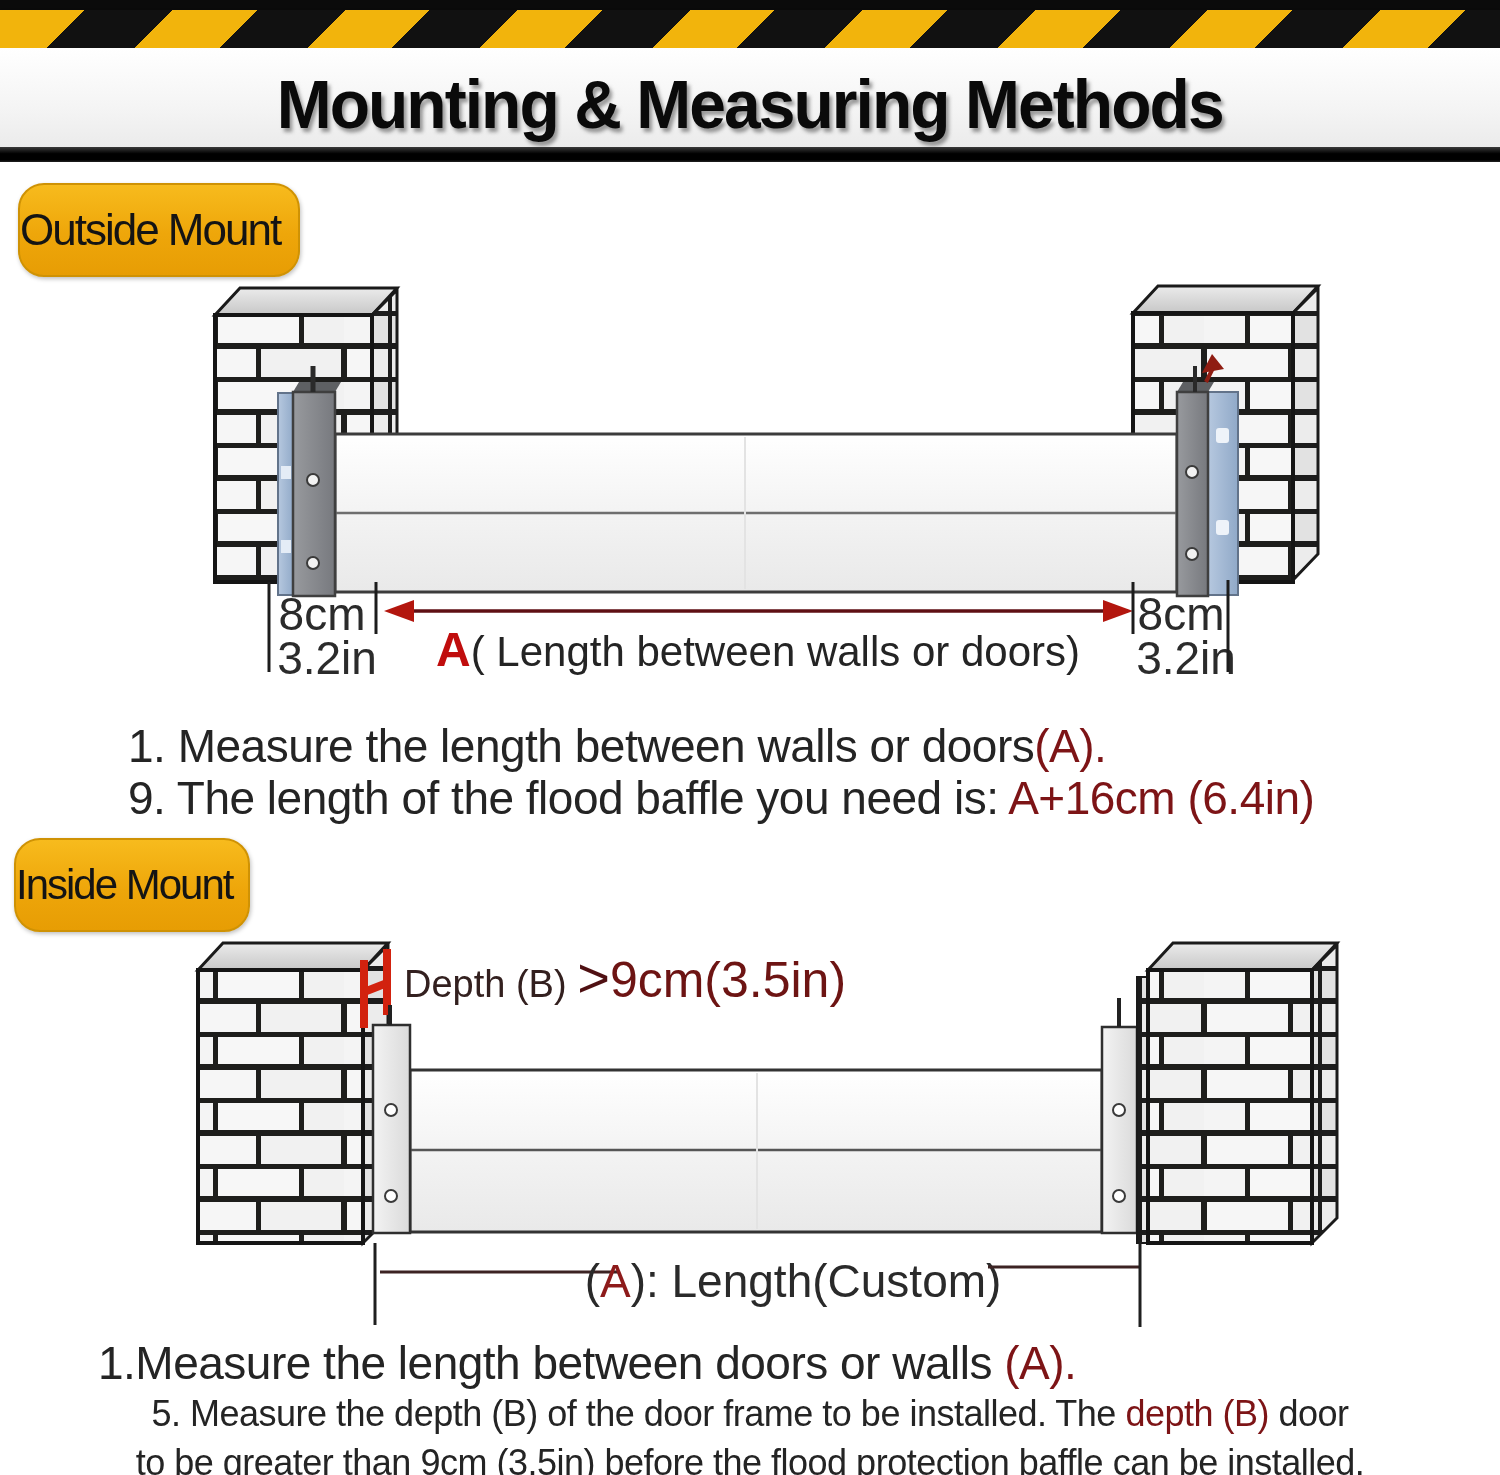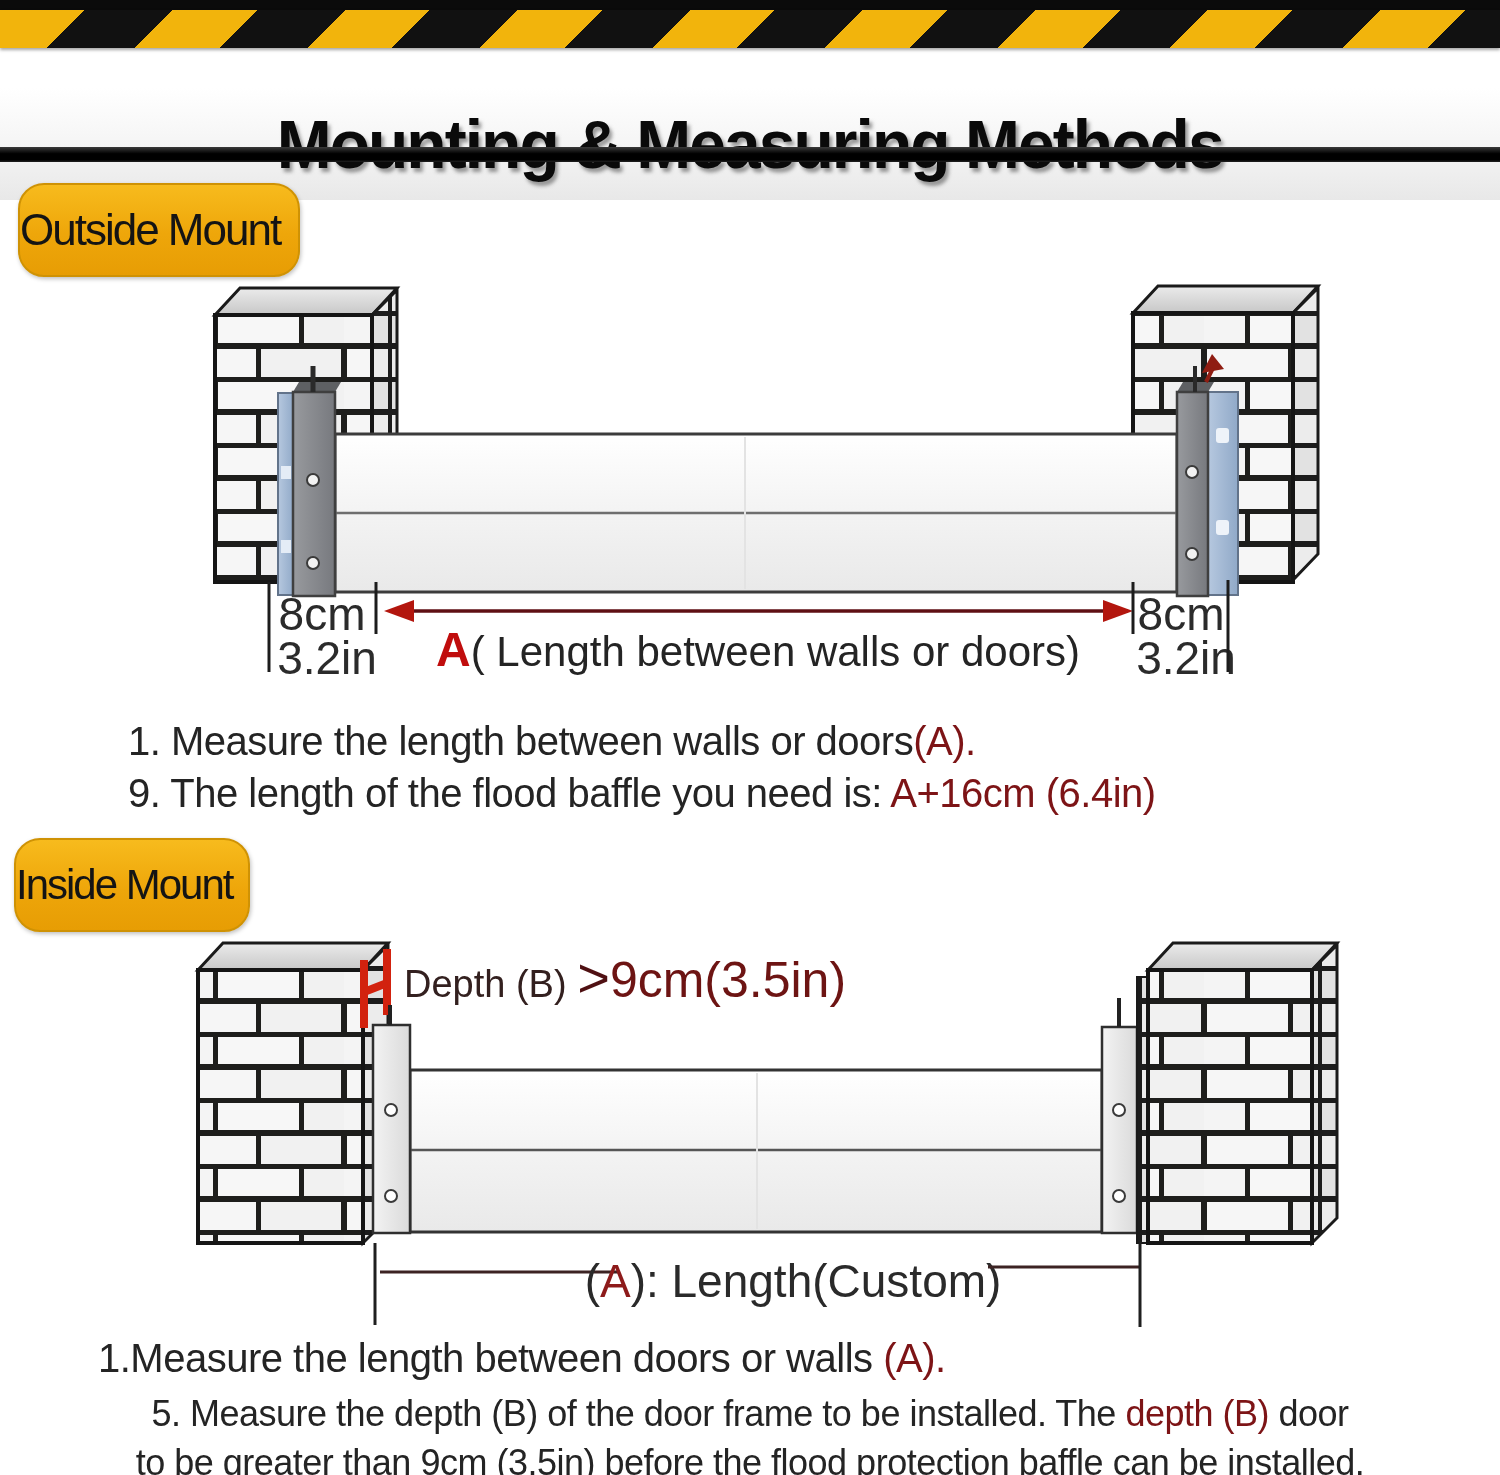--- a/index.html
+++ b/index.html
@@ -11,21 +11,21 @@
   
   #top-strip{left:0;top:0;width:1500px;height:10px;background:#0b0b0b;}
   #hazard-band{
     left:0;top:10px;width:1500px;height:38px;
     background:repeating-linear-gradient(135deg,#f2b40c 0 60px,#111111 60px 122px);
     box-shadow:0 2px 3px rgba(0,0,0,.35);
   }
   #title-band{
     left:0;top:48px;width:1500px;height:112px;
     background:linear-gradient(180deg,#ffffff 0%,#f4f4f4 55%,#e8e8e8 100%);
-    display:flex;align-items:center;justify-content:center;margin-top:40px;
+    display:flex;align-items:center;justify-content:center;
   }
   #page-title{
     font-size:68px;font-weight:bold;color:#0a0a0a;letter-spacing:-2px;
     transform:scaleX(.97);white-space:nowrap;
     text-shadow:3px 4px 4px rgba(90,90,90,.6);
   }
   #black-bar{left:0;top:147px;width:1500px;height:15px;
     background:linear-gradient(180deg,#3a3a3a,#000 45%,#000 85%,#222);}
   
   .badge{
@@ -33,21 +33,21 @@
     background:linear-gradient(180deg,#f7bb1d 0%,#eea60a 55%,#e79d04 100%);
     display:flex;align-items:center;justify-content:flex-start;
     color:#141414;box-shadow:1px 2px 4px rgba(0,0,0,.25);
   }
   #outside-badge{left:18px;top:183px;width:278px;height:90px;font-size:44px;letter-spacing:-2px;}
   #inside-badge{left:14px;top:838px;width:232px;height:90px;font-size:42px;letter-spacing:-2px;}
   
   svg text{font-family:"Liberation Sans",sans-serif;}
   .dim-text{fill:#2b2b2b;font-size:46px;}
   
-  .instr{position:absolute;font-size:40px;color:#242424;letter-spacing:-.5px;white-space:nowrap;}
+  .instr{position:absolute;font-size:46px;color:#242424;letter-spacing:-.5px;white-space:nowrap;}
   .red{color:#7d1416;}
   #in-instr2{white-space:normal;text-align:center;line-height:1.35;font-size:36px;}
 </style>
 </head>
 <body>
 
 <svg width="0" height="0" style="position:absolute" aria-hidden="true">
   <defs>
     <pattern id="brick" width="172" height="66" patternUnits="userSpaceOnUse">
       <rect width="172" height="66" fill="#1e1e1c"></rect>

